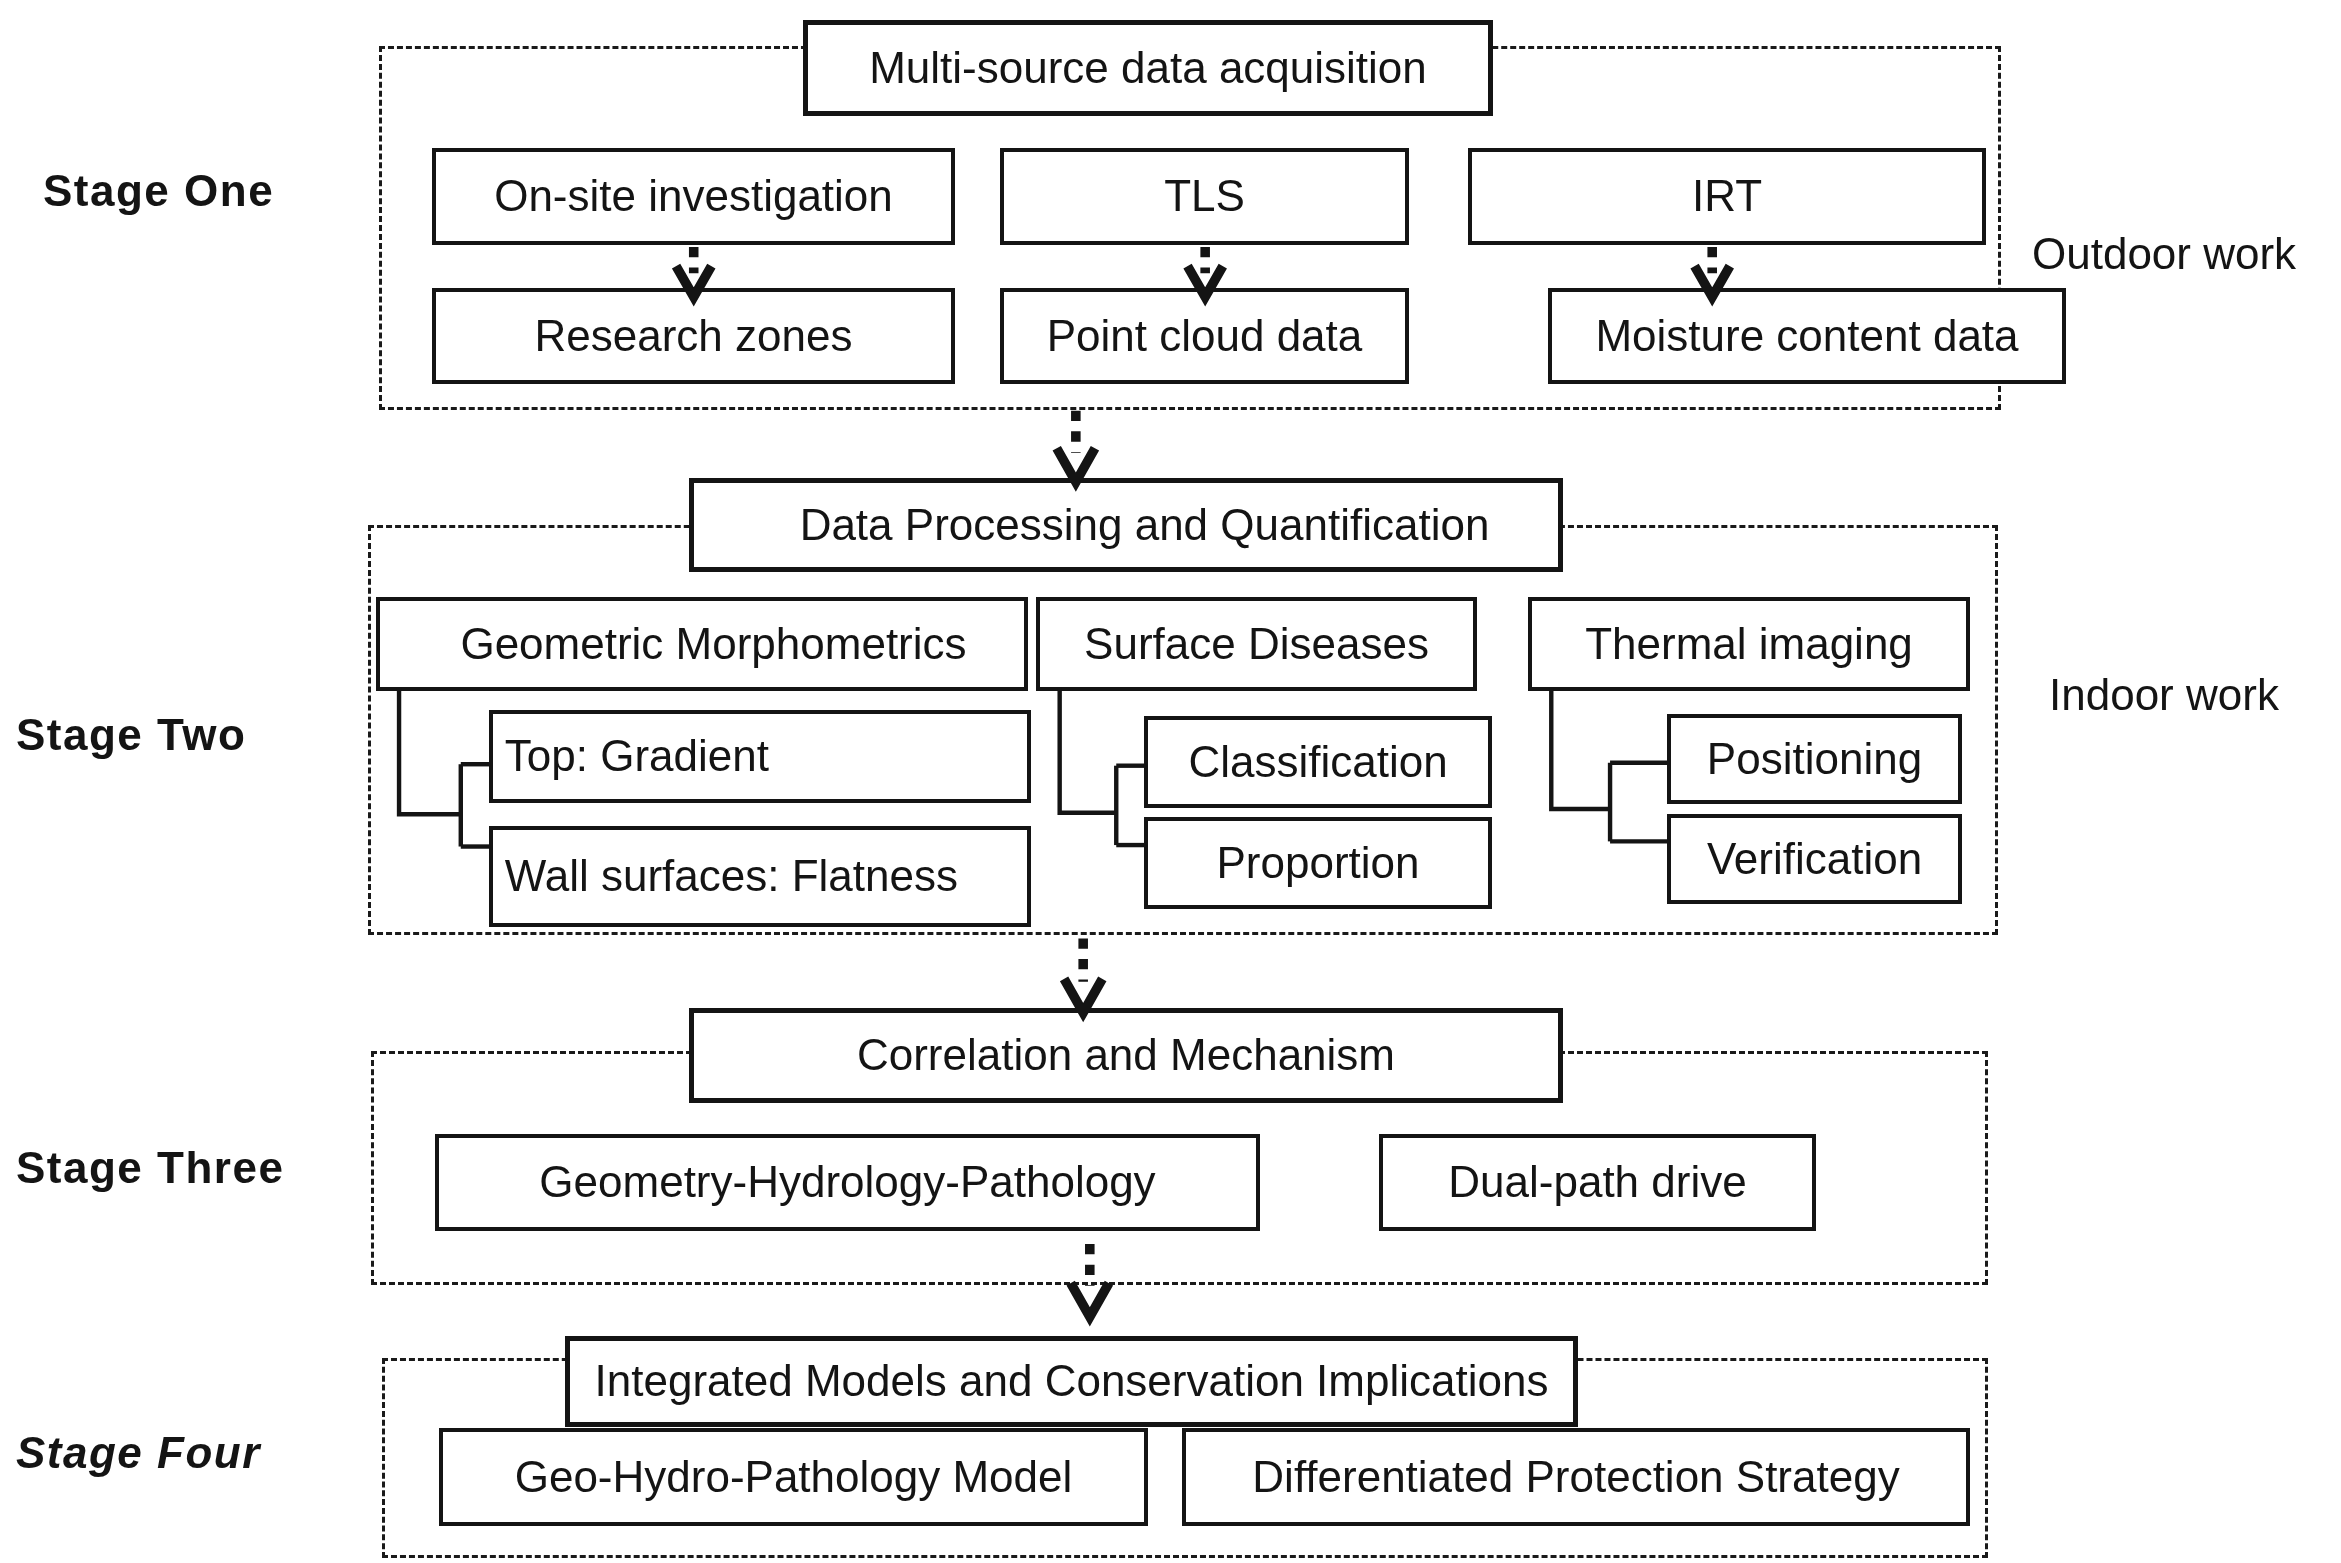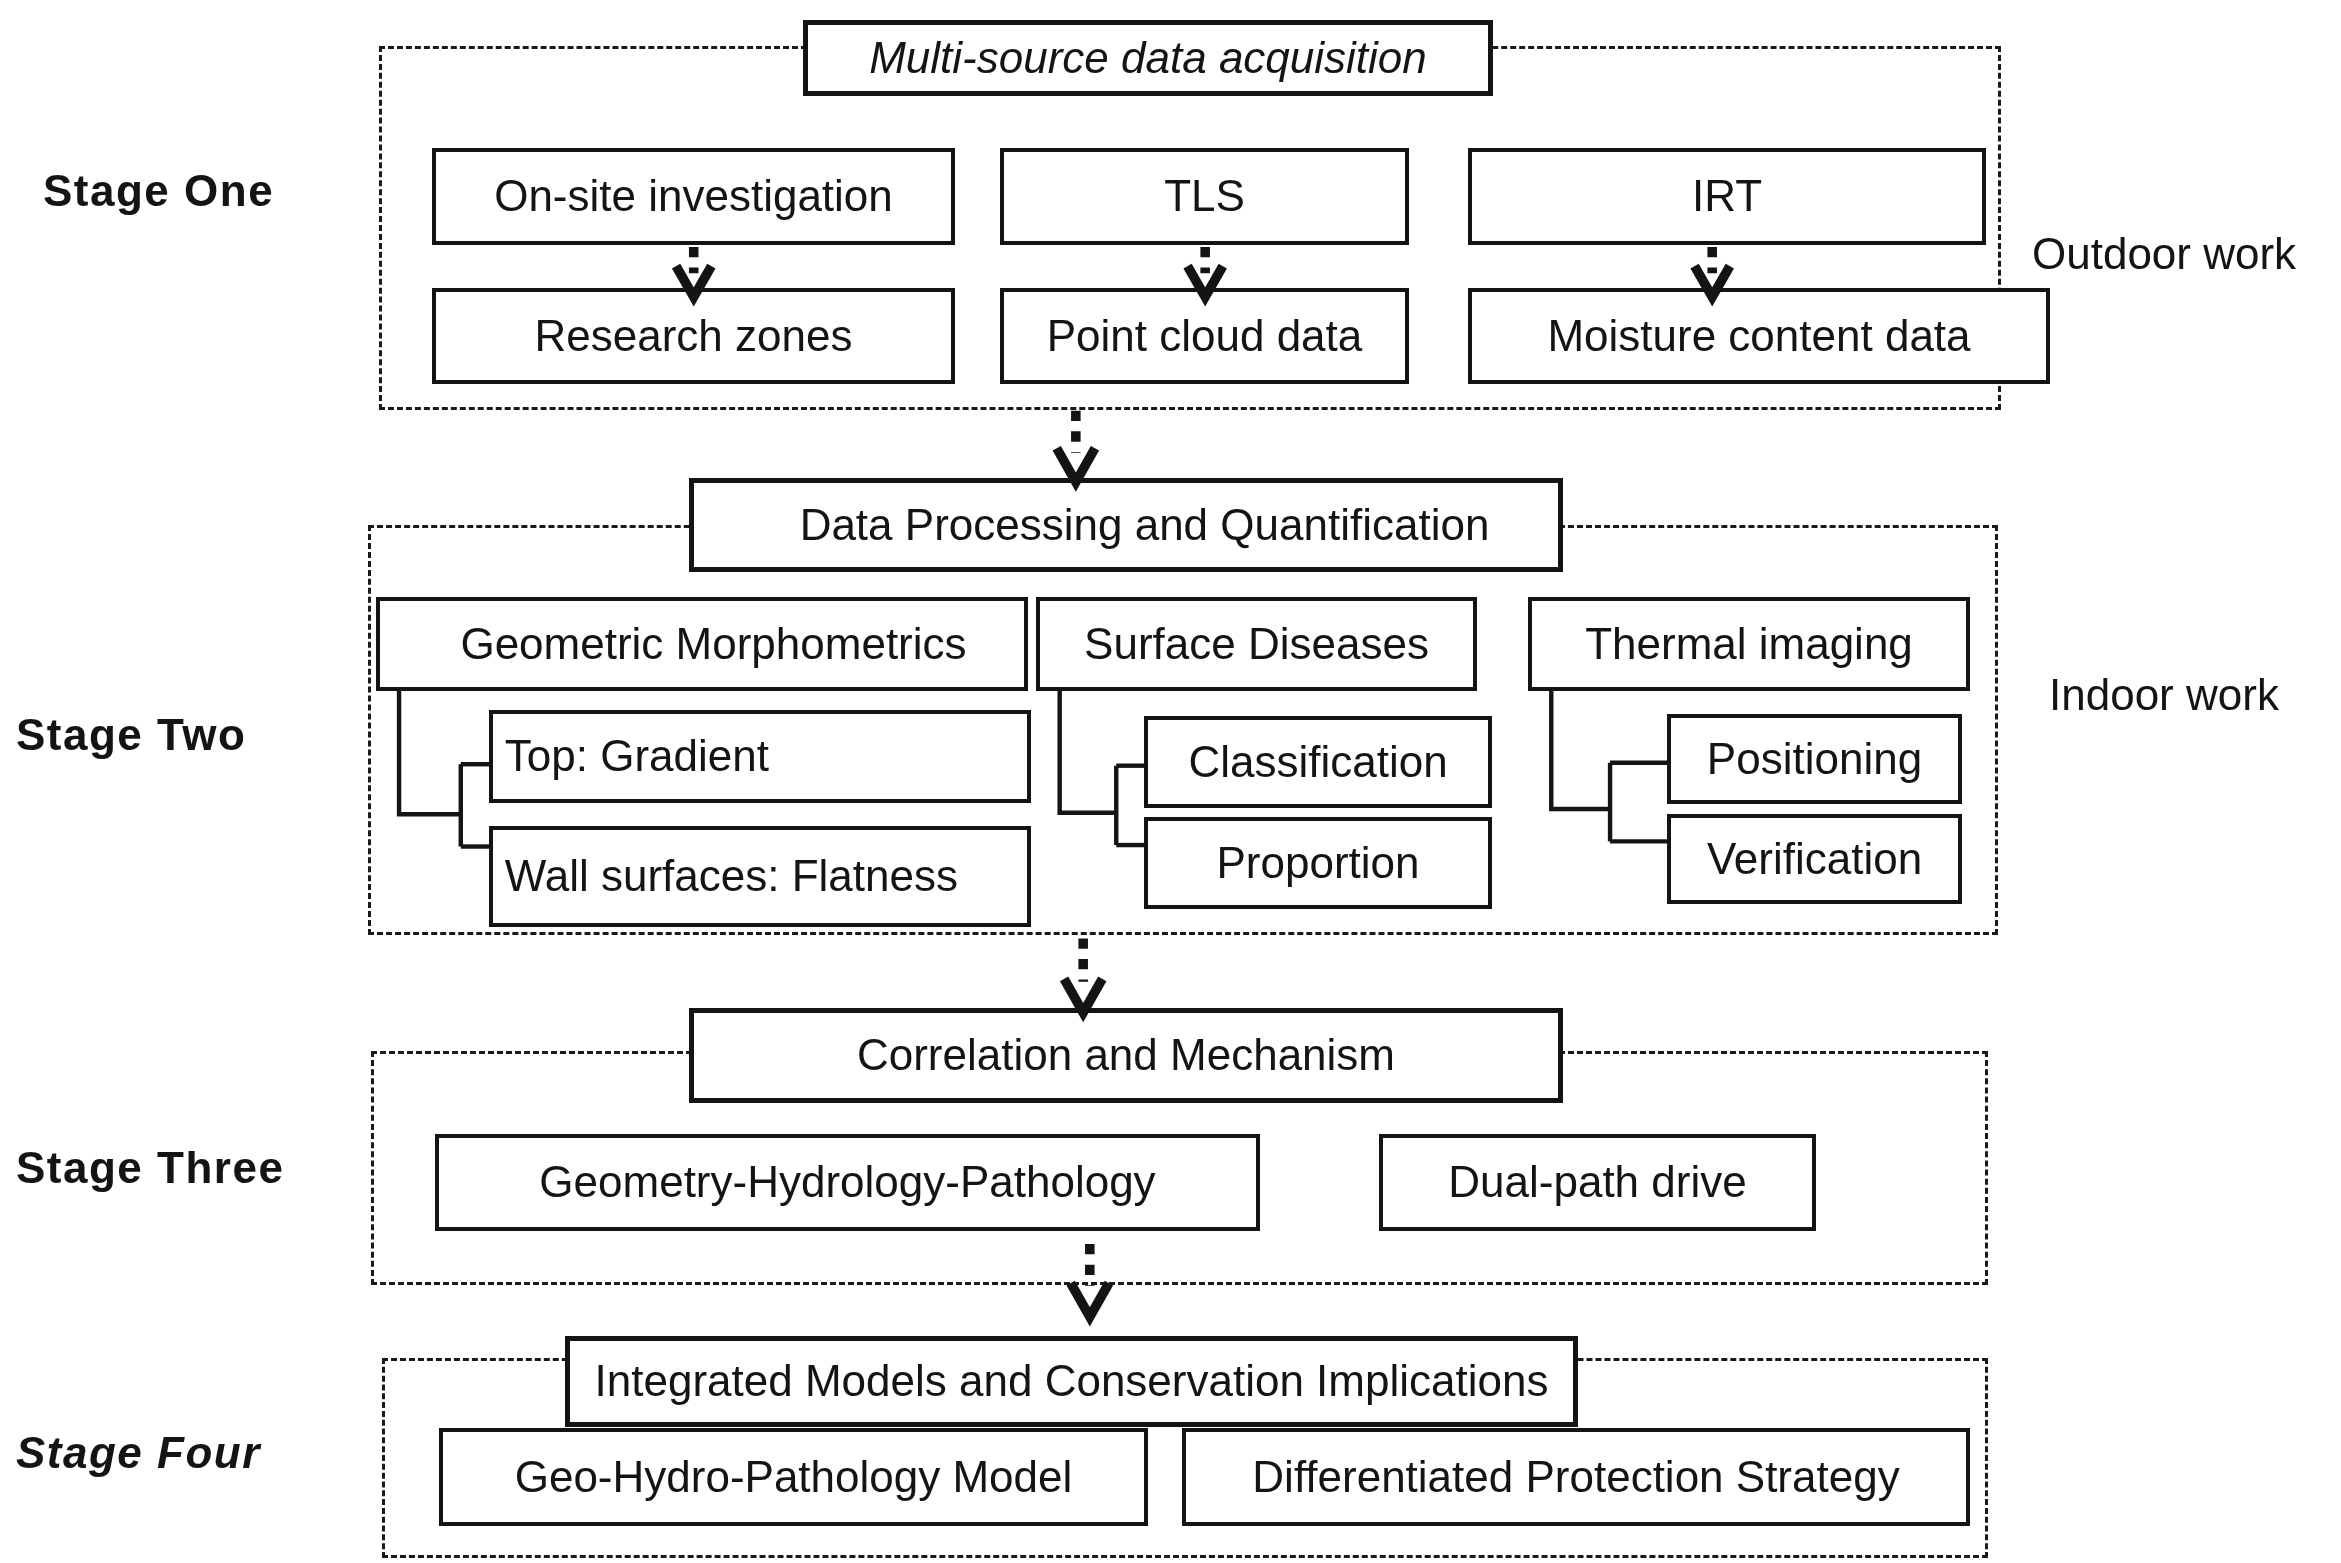--- a/index.html
+++ b/index.html
@@ -44,29 +44,29 @@
   <div class="container" style="left:382px;top:1358px;width:1606px;height:200px;"></div>
 
   <div class="side-label" style="left:43px;top:166px;">Stage One</div>
   <div class="side-label" style="left:16px;top:710px;">Stage Two</div>
   <div class="side-label" style="left:16px;top:1143px;">Stage Three</div>
   <div class="side-label" style="left:16px;top:1428px;font-style:italic;">Stage Four</div>
 
   <div class="right-label" style="left:2032px;top:229px;">Outdoor work</div>
   <div class="right-label" style="left:2049px;top:670px;">Indoor work</div>
 
-  <div class="box title-box" style="left:803px;top:20px;width:690px;height:76px;font-style:italic;">Multi-source data acquisition</div>
+  <div class="box title-box" style="left:803px;top:20px;width:690px;height:96px;">Multi-source data acquisition</div>
 
   <div class="box" style="left:432px;top:148px;width:523px;height:97px;">On-site investigation</div>
   <div class="box" style="left:1000px;top:148px;width:409px;height:97px;">TLS</div>
   <div class="box" style="left:1468px;top:148px;width:518px;height:97px;">IRT</div>
 
   <div class="box" style="left:432px;top:288px;width:523px;height:96px;">Research zones</div>
   <div class="box" style="left:1000px;top:288px;width:409px;height:96px;">Point cloud data</div>
-  <div class="box" style="left:1468px;top:288px;width:582px;height:96px;">Moisture content data</div>
+  <div class="box" style="left:1548px;top:288px;width:518px;height:96px;">Moisture content data</div>
 
   <div class="box title-box" style="left:689px;top:478px;width:874px;height:94px;padding-left:37px;">Data Processing and Quantification</div>
 
   <div class="box" style="left:376px;top:597px;width:652px;height:94px;padding-left:23px;">Geometric Morphometrics</div>
   <div class="box" style="left:1036px;top:597px;width:441px;height:94px;">Surface Diseases</div>
   <div class="box" style="left:1528px;top:597px;width:442px;height:94px;">Thermal imaging</div>
 
   <div class="box align-left" style="left:489px;top:710px;width:542px;height:93px;">Top: Gradient</div>
   <div class="box align-left" style="left:489px;top:826px;width:542px;height:101px;">Wall surfaces: Flatness</div>
 

